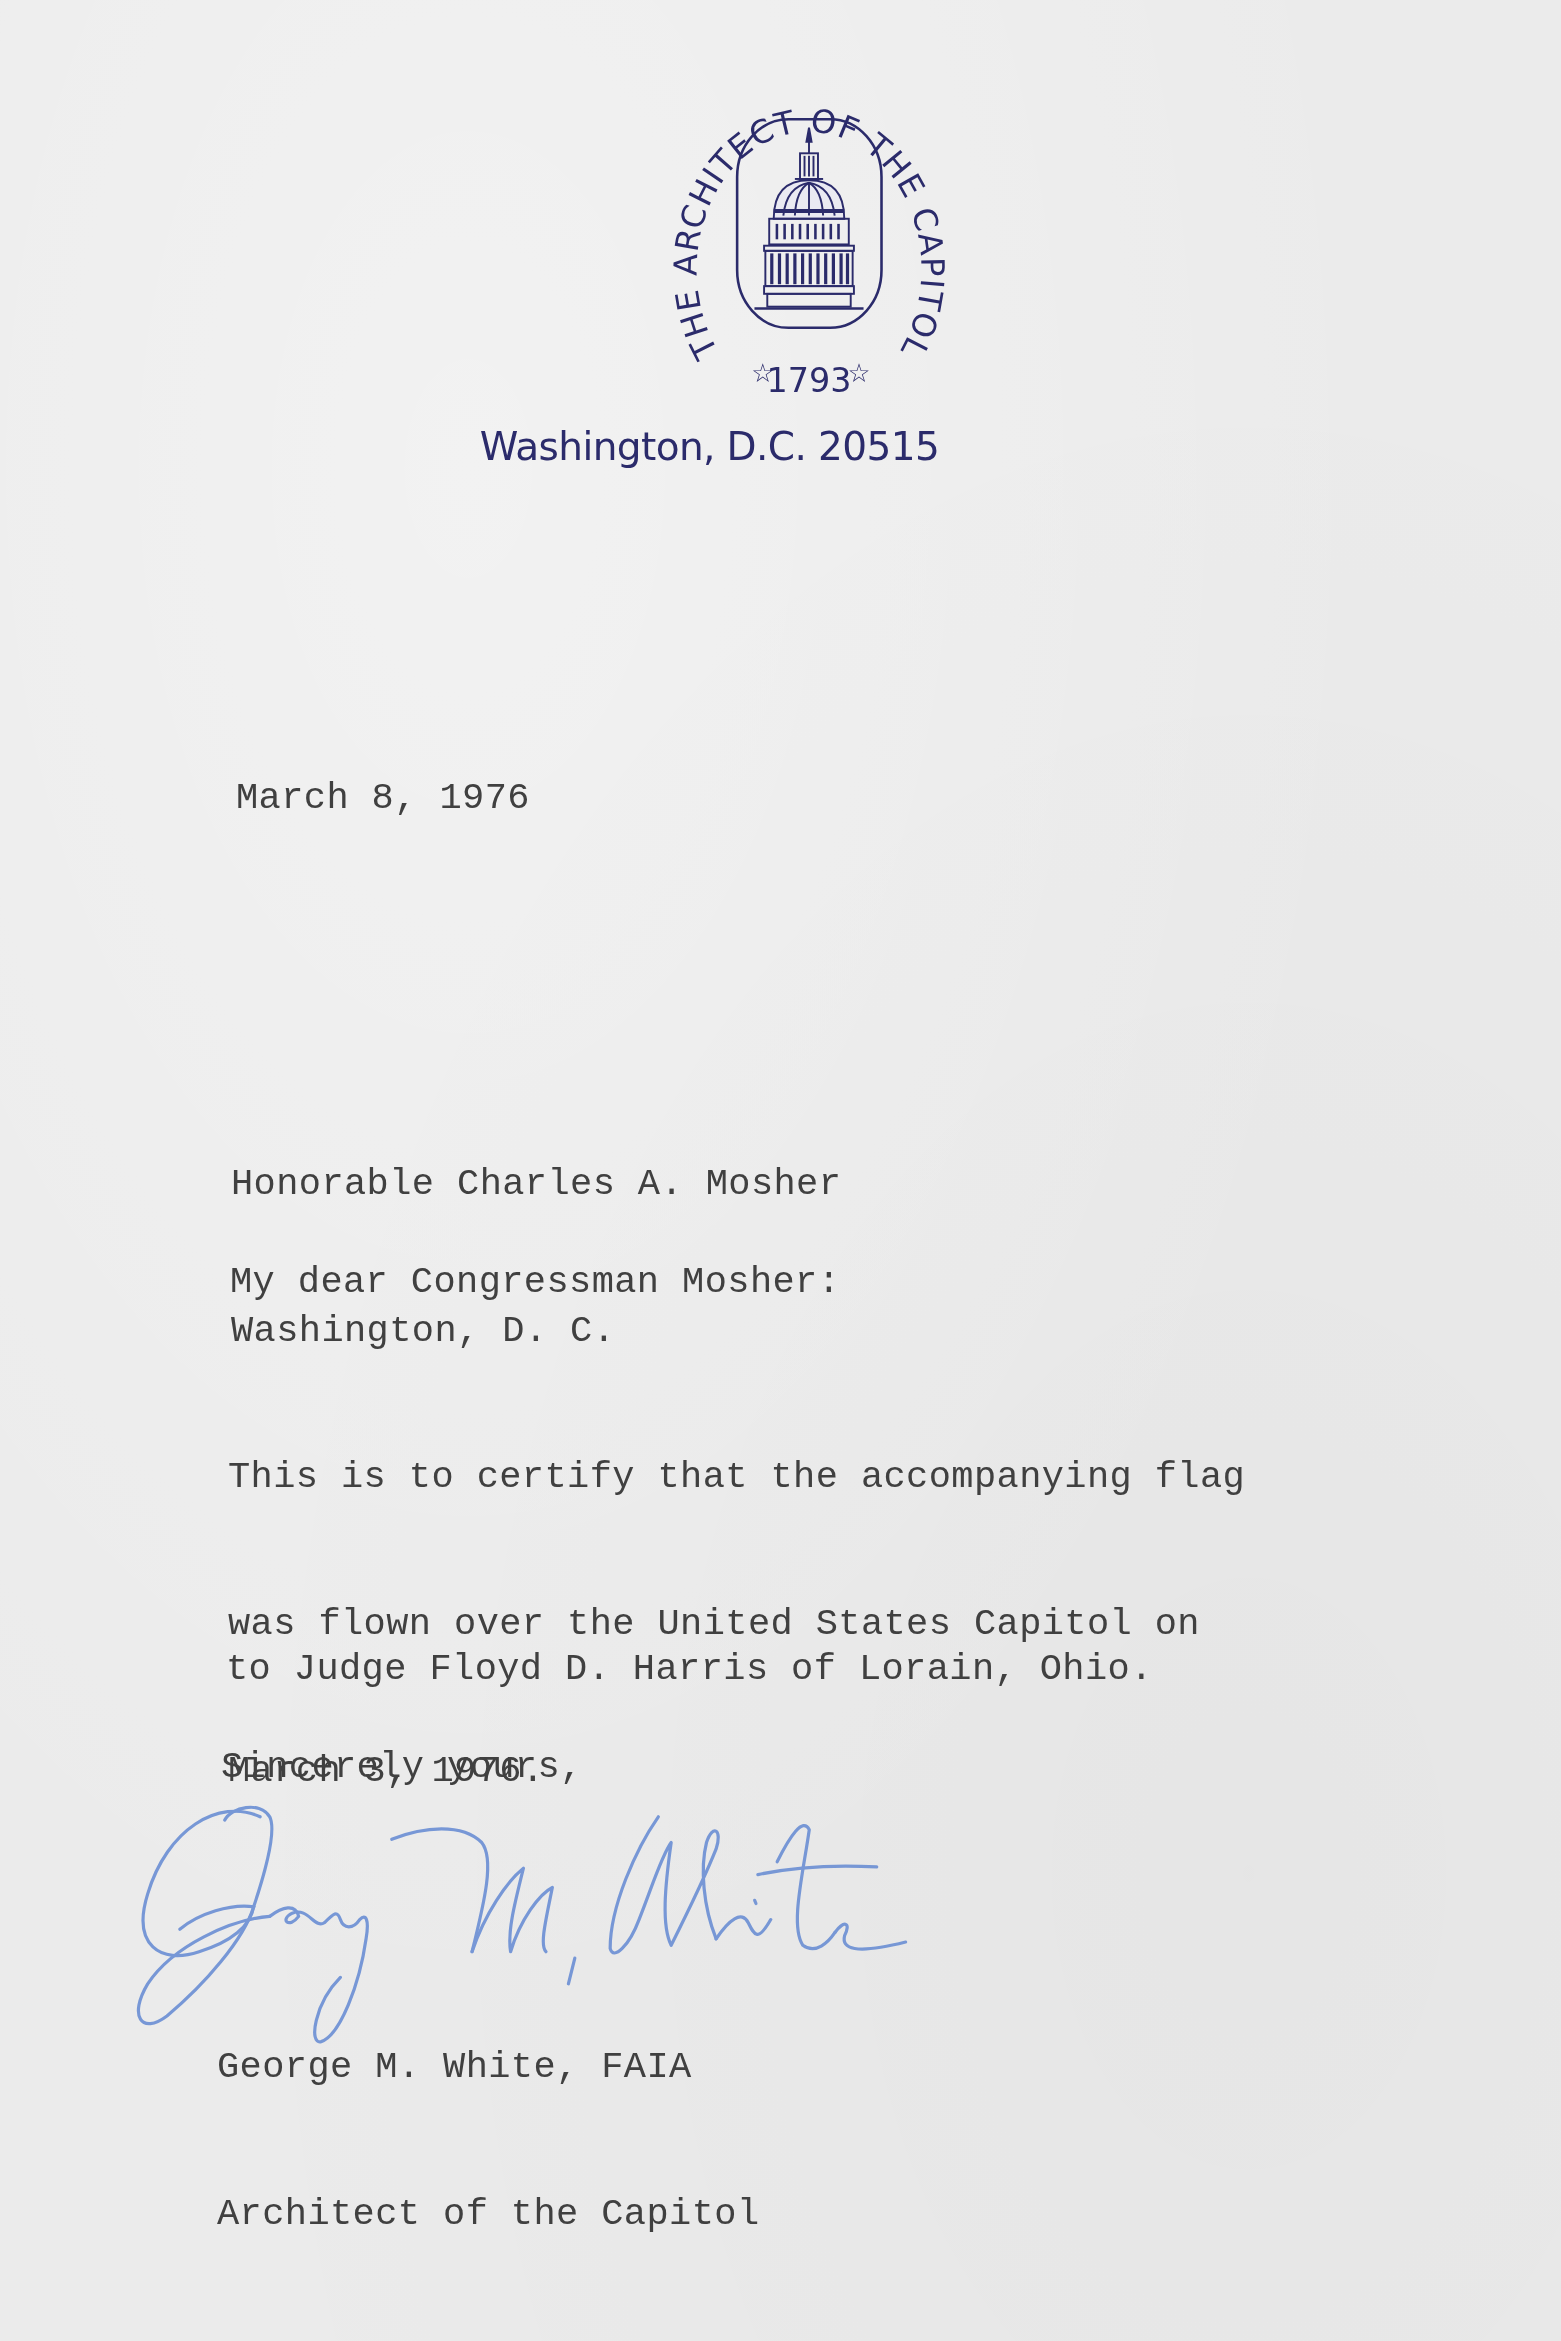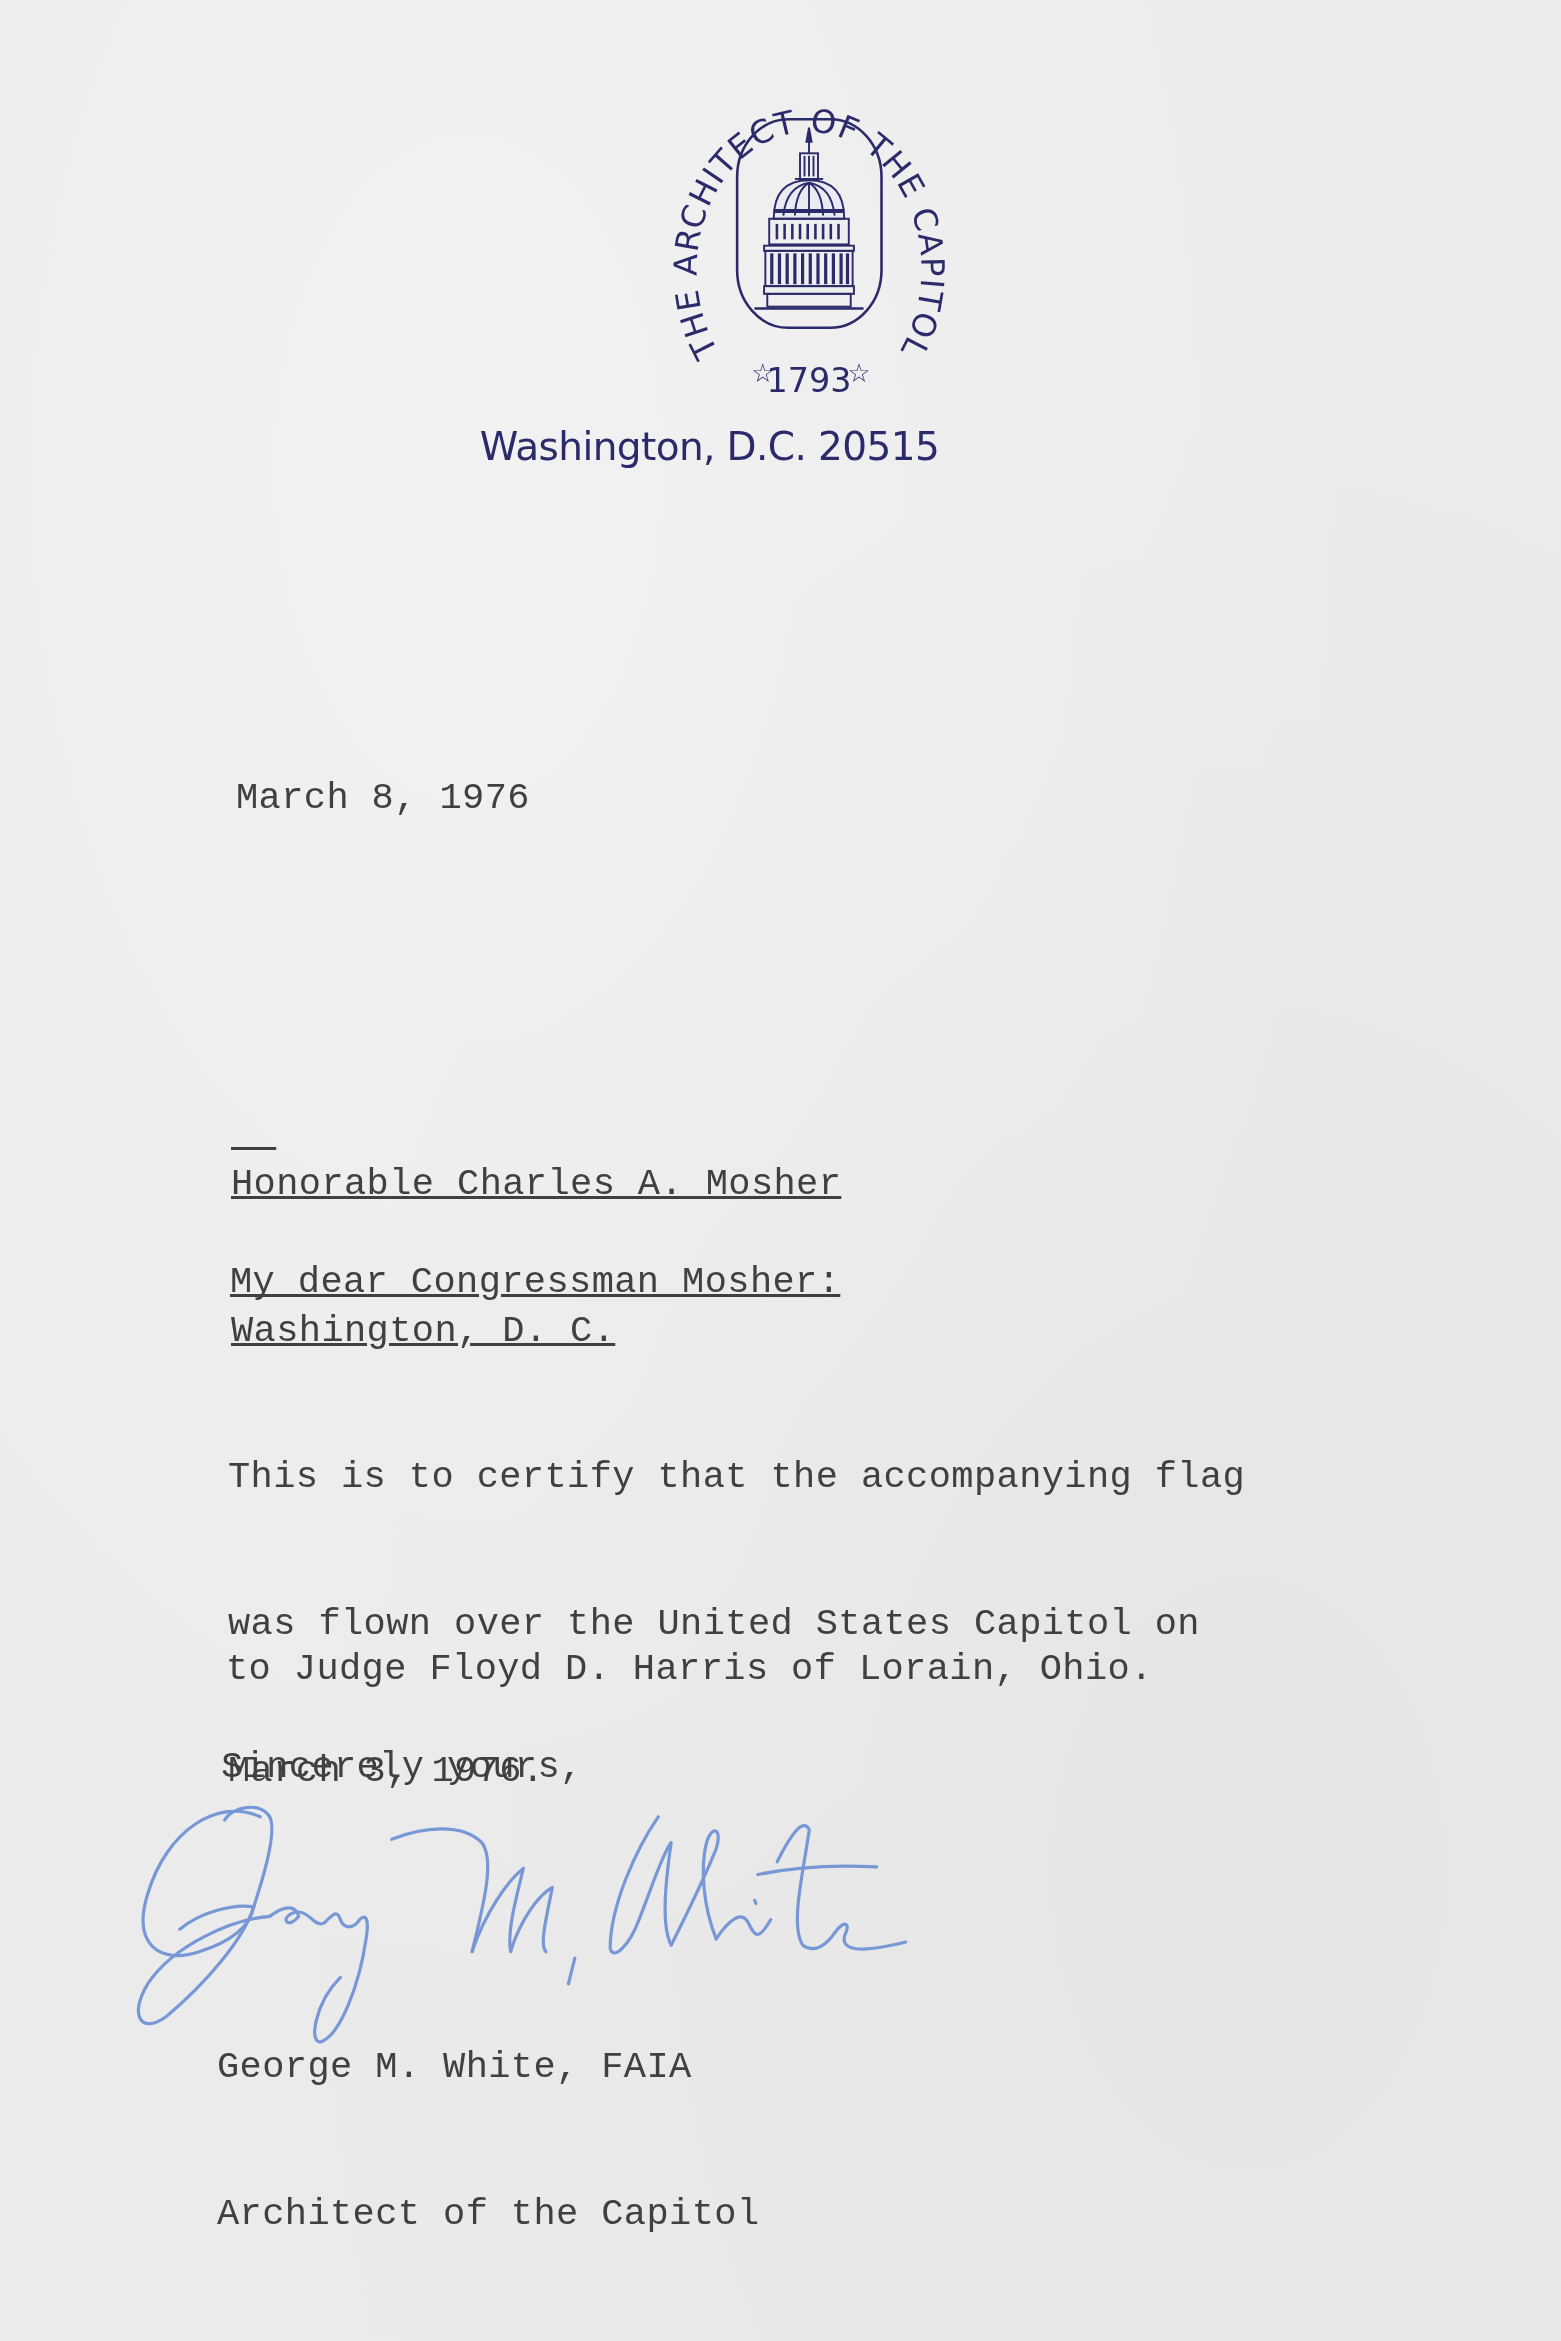--- a/index.html
+++ b/index.html
@@ -52,22 +52,22 @@
   .typed {
     position: absolute;
     font-family: "Liberation Mono", "DejaVu Sans Mono", monospace;
     font-size: 37px;
     color: #404040;
     white-space: pre;
     line-height: 49px;
     letter-spacing: 0.4px;
   }
   .date { left: 236px; top: 774px; }
-  .recipient { left: 231px; top: 1062px; text-decoration: underline; }
-  .salutation { left: 230px; top: 1258px; text-decoration: underline; }
+  .recipient { left: 231px; top: 1062px; }
+  .salutation { left: 230px; top: 1258px; }
   .para1 { left: 228px; top: 1355px; }
   .para2 { left: 226px; top: 1547px; }
   .closing { left: 221px; top: 1743px; }
   .sigblock { left: 217px; top: 1945px; }
   .line { display: block; }
   .signature {
     position: absolute;
     left: 122px;
     top: 1791px;
     width: 835px;

